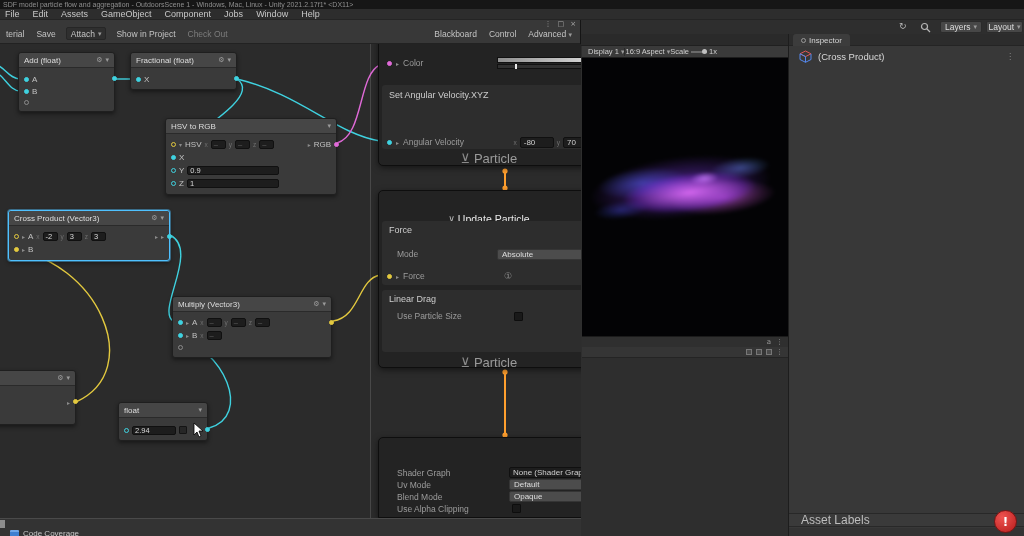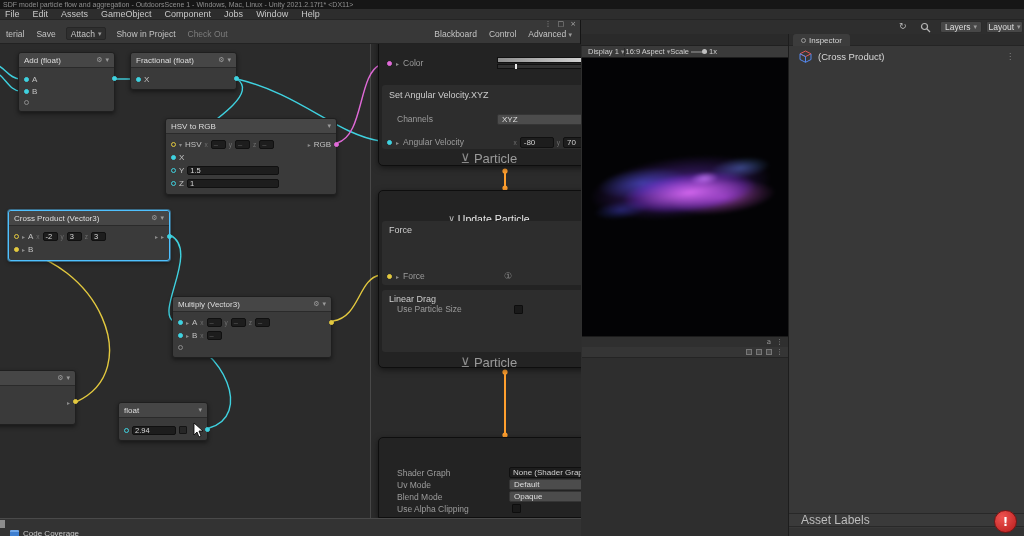--- a/index.html
+++ b/index.html
@@ -241,21 +241,21 @@
               </span>
             <span class="oport f c-pink"></span>
           </div>
           <div class="nrow nrow13">
               <span class="iport f c-cyan"></span>
               <span class="nlab">X</span>
             </div>
           <div class="nrow nrow13">
               <span class="iport c-cyan"></span>
               <span class="nlab">Y</span>
-              <span class="nfield" style="width:92px;">1.5</span>
+              <span class="nfield" style="width:92px;">0.9</span>
             </div>
           <div class="nrow nrow13">
               <span class="iport c-cyan"></span>
               <span class="nlab">Z</span>
               <span class="nfield" style="width:92px;">1</span>
             </div>
         </div>
       </div>
 
       <div class="node sel" style="left:8px;top:166px;width:162px;">
@@ -359,26 +359,20 @@
           <span class="iport f c-pink"></span>
           <span class="fold icon">▸</span>
           <span>Color</span>
           <span class="cright" style="flex-direction:column;align-items:stretch;gap:0;">
             <span class="gradbar1"></span>
             <span class="gradbar2"></span>
           </span>
         </div>
         <div class="csection" style="top:50px;height:64px;"></div>
         <div class="cslab" style="top:55px;">Set Angular Velocity.XYZ</div>
-        <div class="crow" style="top:77px;">
-          <span style="padding-left:10px;">Channels</span>
-          <span class="cright">
-              <span class="cdrop" style="width:96px;">XYZ</span>
-            </span>
-        </div>
         <div class="crow" style="top:100px;">
           <span class="iport f c-cyan"></span>
           <span class="fold icon">▸</span>
           <span>Angular Velocity</span>
           <span class="cright">
             <span class="axis">x</span>
             <span class="cfield" style="width:34px;">-80</span>
             <span class="axis">y</span>
             <span class="cfield" style="width:30px;">70</span>
           </span>
@@ -389,32 +383,38 @@
         </div>
       </div>
 
       <div class="ctx" style="left:378px;top:146px;height:178px;">
         <div class="ctx-title" style="top:8px;">
           <span class="icon" style="font-size:9px;color:#bdbdbd;">⊻</span>
           <span>Update Particle</span>
         </div>
         <div class="csection" style="top:30px;height:64px;"></div>
         <div class="cslab" style="top:34px;">Force</div>
+        <div class="crow" style="top:56px;">
+          <span style="padding-left:10px;">Mode</span>
+          <span class="cright">
+              <span class="cdrop" style="width:96px;">Absolute</span>
+            </span>
+        </div>
         <div class="crow" style="top:78px;">
           <span class="iport f c-yellow"></span>
           <span class="fold icon">▸</span>
           <span>Force</span>
           <span class="cright">
               <span class="icon" style="color:#8f8f8f;font-size:9px;">①</span>
               <span style="width:78px;"></span>
             </span>
         </div>
         <div class="csection" style="top:99px;height:62px;"></div>
         <div class="cslab" style="top:103px;">Linear Drag</div>
-        <div class="crow" style="top:111px;">
+        <div class="crow" style="top:118px;">
           <span style="padding-left:10px;">Use Particle Size</span>
           <span class="cright" style="margin-right:70px;">
               <span class="chk"></span>
             </span>
         </div>
         <div class="ctx-flow" style="top:164px;">
           <span class="icon c-grey">⊻</span>
           <span>Particle</span>
         </div>
       </div>

